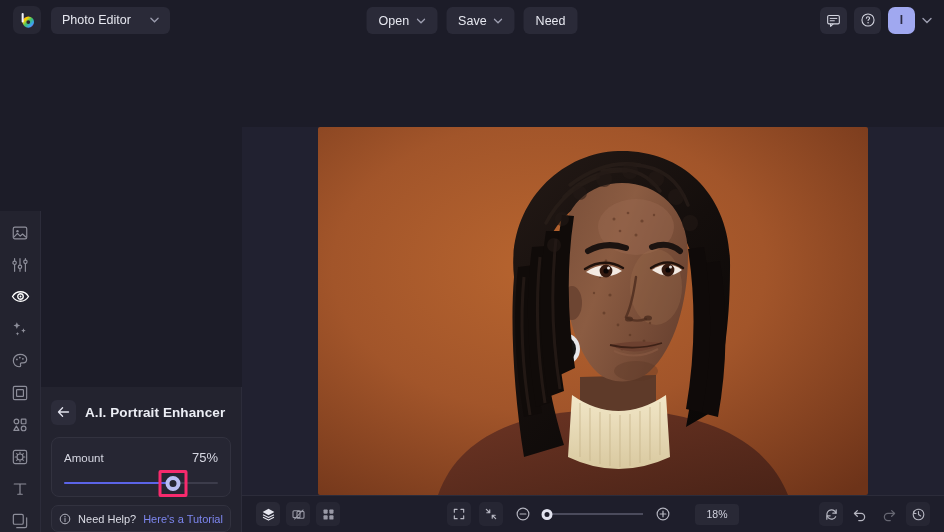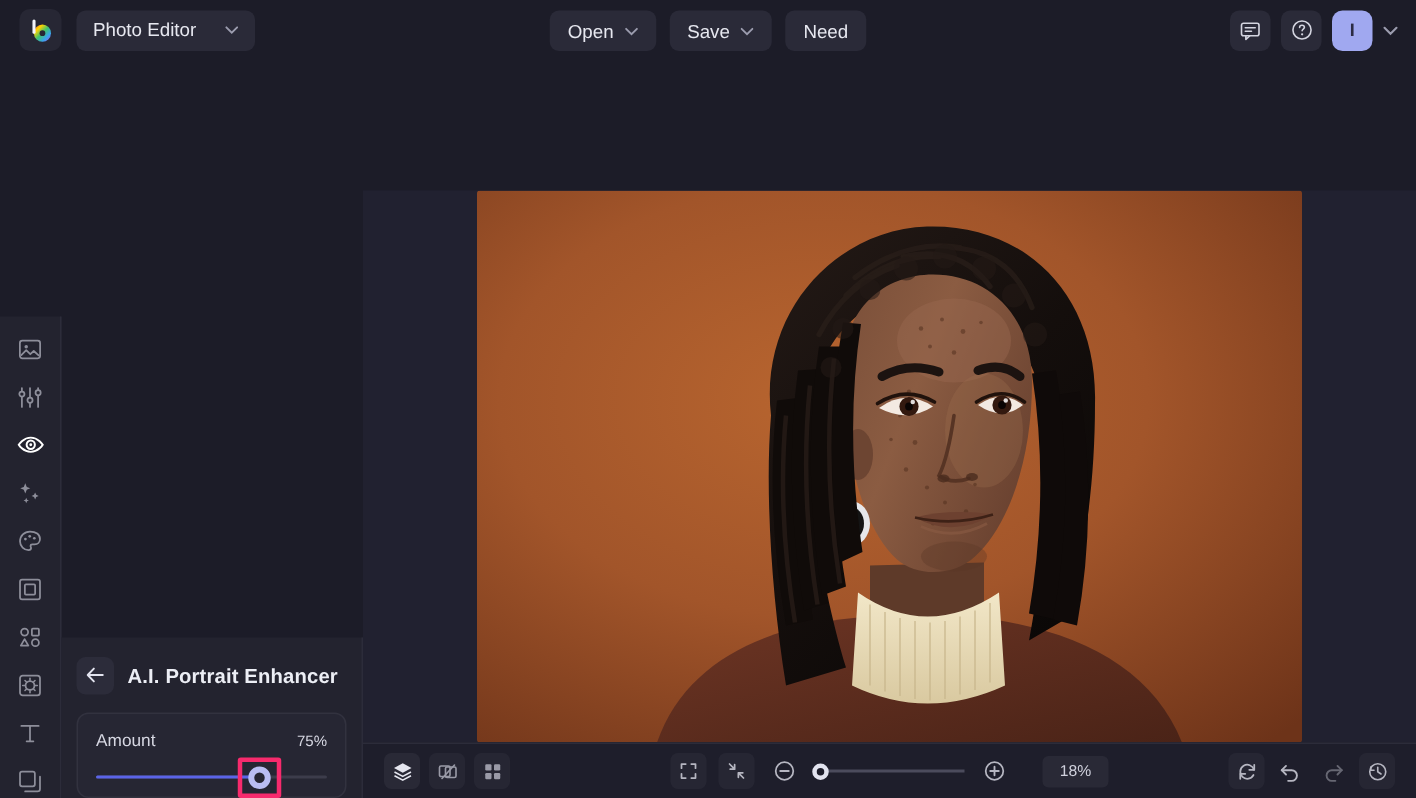--- a/index.html
+++ b/index.html
@@ -115,21 +115,21 @@
     content: ''; position: absolute; left: 50%; transform: translateX(-50%);
     bottom: -1px; width: 30px; height: 2px; background: #5b64e8; border-radius: 2px;
   }
 
   .slider-row { padding: 12px 12px 4px; }
   .slider-label-line {
     display: flex; justify-content: space-between; align-items: baseline;
     margin-bottom: 9px;
   }
   .slider-label { color: #d6d7e2; font-size: 11.5px; }
-  .slider-value { color: #d6d7e2; font-size: 10px; }
+  .slider-value { color: #d6d7e2; font-size: 13px; }
 
   .track-wrap { position: relative; height: 18px; display: flex; align-items: center; }
   .track { position: absolute; left: 0; right: 0; height: 2px; background: #3c3c4b; border-radius: 2px; }
   .track-fill { position: absolute; left: 0; height: 2px; background: #5b64e8; border-radius: 2px; width: 71%; }
   .knob {
     position: absolute; left: 71%; transform: translateX(-50%);
     width: 15px; height: 15px; border-radius: 50%;
     background: #262633;
     border: 4px solid #b9bdf2;
     box-sizing: border-box;
@@ -389,20 +389,29 @@
           <div class="track-wrap">
             <div class="track"></div>
             <div class="track-fill"></div>
             <div class="knob"></div>
             <div class="hl-knob"></div>
           </div>
         </div>
 
       </div>
 
+      <div class="help-card">
+        <svg width="12" height="12" viewBox="0 0 14 14">
+          <circle cx="7" cy="7" r="5.6" stroke="#b9bac6" stroke-width="1.1" fill="none"></circle>
+          <circle cx="7" cy="4.3" r=".75" fill="#b9bac6"></circle>
+          <path d="M7 6.4v3.6" stroke="#b9bac6" stroke-width="1.1" stroke-linecap="round"></path>
+        </svg>
+        <span class="help-text">Need Help?</span>
+        <span class="help-link">Here's a Tutorial</span>
+      </div>
     </div>
 
     <div class="canvas-col">
       <div class="canvas">
         <div class="photo">
           <svg width="550" height="368" viewBox="0 0 550 368" preserveAspectRatio="xMidYMid slice">
             <defs>
               <radialGradient id="bgGrad" cx="42%" cy="38%" r="82%">
                 <stop offset="0%" stop-color="#b8652f"></stop>
                 <stop offset="48%" stop-color="#a2552a"></stop>

